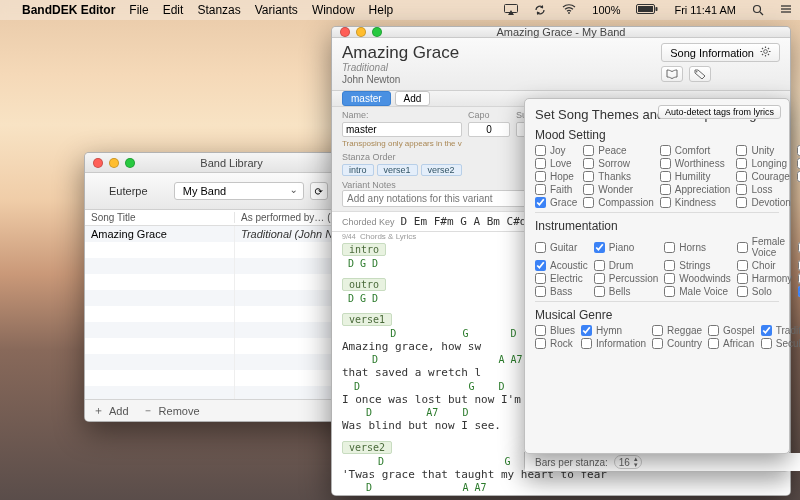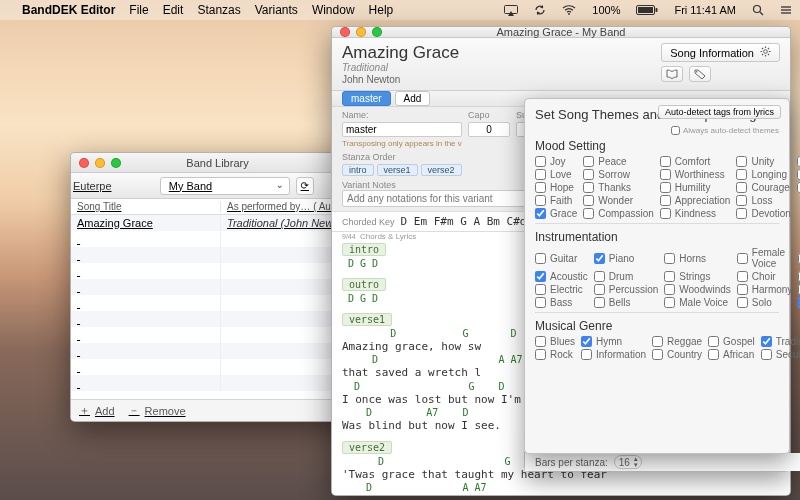--- a/index.html
+++ b/index.html
@@ -17,21 +17,21 @@
 .menubar {
   position: absolute; top: 0; left: 0; right: 0; height: 20px;
   background: rgba(255,255,255,0.35);
   backdrop-filter: blur(4px);
   display: flex; align-items: center;
   padding: 0 8px;
   font-size: 12px;
 }
 .menubar .left { display: flex; gap: 14px; align-items: center; }
 .menubar .left .apple { font-size: 13px; }
-.menubar .right { margin-left: auto; display: flex; gap: 16px; align-items: center; font-size: 11px; }
+.menubar .right { margin-left: auto; display: flex; gap: 16px; align-items: flex-start; font-size: 11px; }
 .menubar .right .icon { display: inline-flex; }
 
 
 .window {
   position: absolute;
   background: #eeeeee;
   border: 1px solid rgba(0,0,0,0.25);
   border-radius: 5px;
   box-shadow: 0 10px 30px rgba(0,0,0,0.45);
   overflow: hidden;
@@ -48,24 +48,24 @@
 }
 .traffic { display: flex; gap: 6px; padding-left: 8px; }
 .tl { width: 10px; height: 10px; border-radius: 50%; border: 0.5px solid rgba(0,0,0,0.2); }
 .tl.r { background: #ff5f57; }
 .tl.y { background: #ffbd2e; }
 .tl.g { background: #28c940; }
 .titlebar .title { position: absolute; left: 0; right: 0; text-align: center; color: #444; }
 
 
 .lib-toolbar {
-  height: 26px;
+  height: 37px;
   background: linear-gradient(#fafafa,#e8e8e8);
   border-bottom: 1px solid #cfcfcf;
-  display: flex; align-items: center; padding: 0 2px;
+  display: flex; align-items: center; padding: 0 24px;
 }
 .lib-toolbar .label { flex: 0 0 auto; color: #333; }
 .lib-toolbar .select {
   margin: 0 auto; display: flex; align-items: center;
 }
 .lib-toolbar .sel-box {
   border: 1px solid #c5c5c5; border-radius: 3px; background: #fff; padding: 2px 20px 2px 8px; position: relative; font-size: 11px; width: 130px; 
 }
 .lib-toolbar .sel-box::after {
   content: "⌄"; position: absolute; right: 5px; top: 1px; font-size: 10px; color: #555;
@@ -230,21 +230,21 @@
     <span class="icon">
       <svg width="12" height="10" viewBox="0 0 12 10">
           <line x1="1" y1="2" x2="11" y2="2" stroke="#333" stroke-width="1.3"></line>
           <line x1="1" y1="5" x2="11" y2="5" stroke="#333" stroke-width="1.3"></line>
           <line x1="1" y1="8" x2="11" y2="8" stroke="#333" stroke-width="1.3"></line>
         </svg>
     </span>
   </div>
 </div>
 
-<div class="window" style="left:70px; top:152px; width:295px; height:270px;text-decoration:underline;">
+<div class="window" style="left:84px; top:152px; width:295px; height:270px;">
   <div class="titlebar">
     <div class="traffic">
       <div class="tl r"></div>
       <div class="tl y"></div>
       <div class="tl g"></div>
     </div>
     <div class="title">Band Library</div>
   </div>
   <div class="lib-toolbar">
     <span class="label">Euterpe</span>
@@ -408,24 +408,20 @@
       <div class="stanza"><div class="name">verse2</div><div class="chords">      D                    G        D</div><div class="line">'Twas grace that taught my heart to fear</div><div class="chords">    D               A A7</div></div>
     </div>
 
 </div>
 
 <div class="tags-pop" style="left:524px; top:98px; width:266px; height:356px;">
   <h3>Set Song Themes and Descriptive Tags</h3>
   <div class="auto-row">
     <div class="auto-btn">Auto-detect tags from lyrics</div>
   </div>
-  <div class="auto-chk" style="justify-content:flex-end;margin-top:-2px;margin-bottom:4px;">
-    <input type="checkbox" style="width: 9px; height: 9px;">
-    <span>Always auto-detect themes</span>
-  </div>
   <div id="tag-sections">
       <div class="sect">
         <div class="shead">Mood Setting</div>
         <div class="grid5">
           <label class="tag-cb">
             <input type="checkbox" style="">
             <span>Joy</span>
           </label>
           <label class="tag-cb">
             <input type="checkbox" style="">

